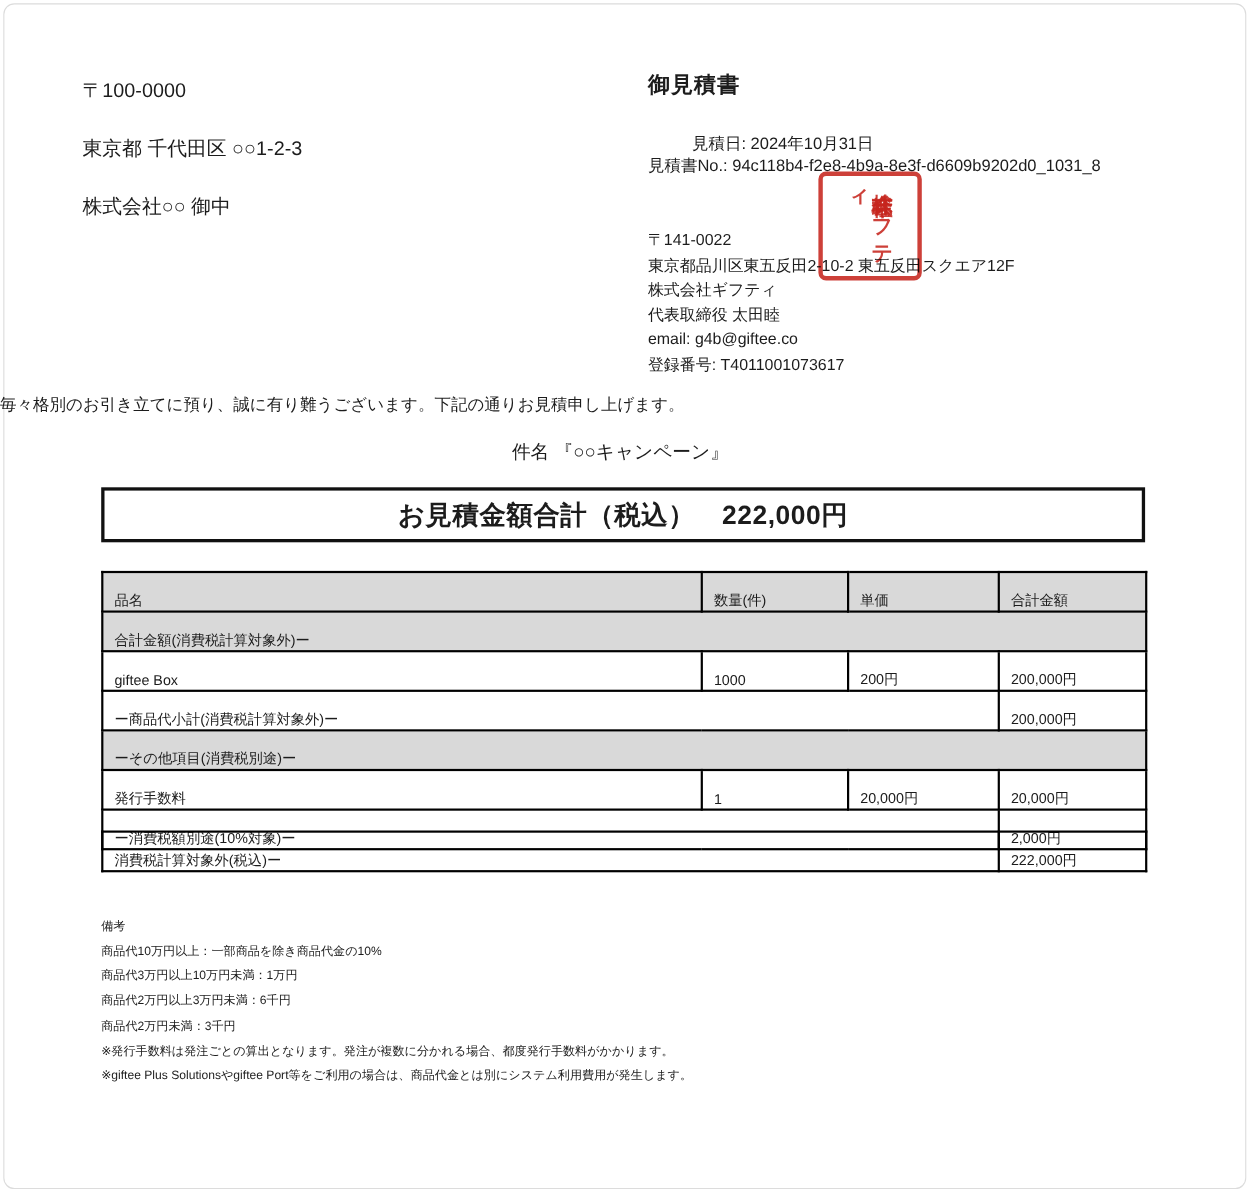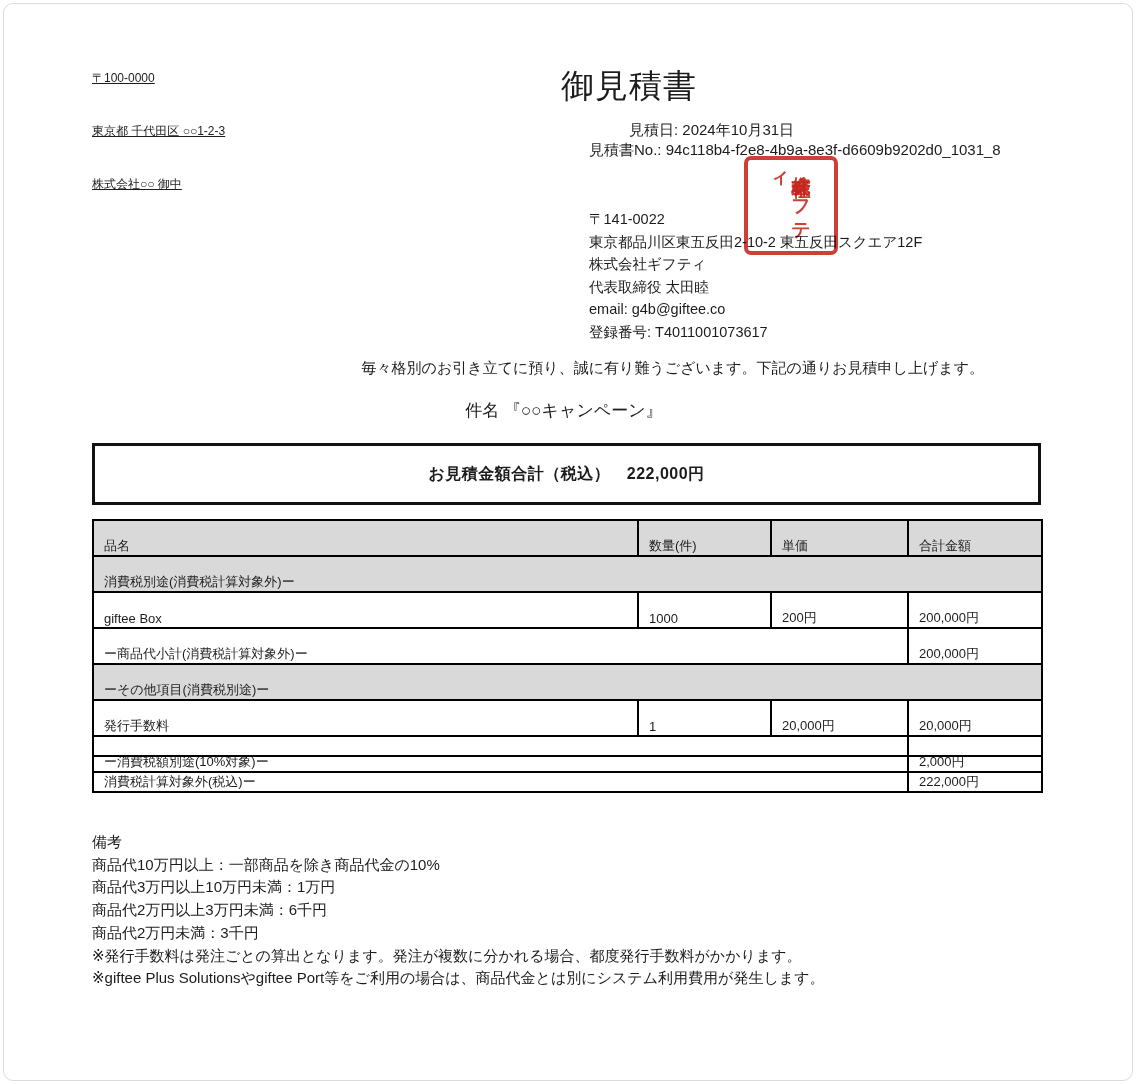--- a/index.html
+++ b/index.html
@@ -12,25 +12,25 @@
   }
   .sheet {
     position:absolute; inset:3px;
     background:#fff;
     border:1px solid #dcdcdc;
     border-radius:10px;
   }
   .abs { position:absolute; }
 
   
-  .recipient-line { left:92px; font-size:12px; color:#1c1c1c;text-decoration:underline; }
+  .recipient-line { left:75px; font-size:18px; color:#1c1c1c; }
   .r1 { top:70px; } .r2 { top:123px; } .r3 { top:176px; }
 
   
-  .doc-title { left:561px; top:64px; font-size:33px; font-weight:normal; letter-spacing:1px; }
+  .doc-title { left:589px; top:64px; font-size:20px; font-weight:bold; letter-spacing:1px; }
   .meta-line { left:589px; font-size:15px; }
   .m1 { top:121px;margin-left:40px; } .m2 { top:141px; }
   .issuer-block { left:589px; top:178px; font-size:14.5px; line-height:22.6px;margin-top:30px; }
 
   
   .seal {
     left:744px; top:156px; width:94px; height:99px;
     border:4px solid rgba(198,38,30,0.88);
     border-radius:7px;
     display:flex; justify-content:center; align-items:center;
@@ -38,47 +38,47 @@
     background:rgba(255,255,255,0);
   }
   .seal-inner {
     writing-mode:vertical-rl; text-orientation:upright;
     font-family:"Liberation Serif","DejaVu Serif",serif;
     font-weight:bold;
     color:rgba(198,38,30,0.88);
     font-size:19px; line-height:21px; letter-spacing:1px;
   }
 
-  .greeting { left:0; top:359px; width:984px; text-align:right; font-size:15px; }
+  .greeting { left:0; top:359px; width:984px; text-align:left; font-size:15px; }
   .subject  { left:0; top:399px; width:1128px; text-align:center; font-size:17px; }
 
   .total-box {
-    left:92px; top:443px; width:949px; height:62px;
+    left:92px; top:443px; width:949px; height:50px;
     border:3px solid #111;
     display:flex; align-items:center; justify-content:center;
-    font-size:16px; font-weight:bold; letter-spacing:0.5px;
+    font-size:24px; font-weight:bold; letter-spacing:0.5px;
   }
 
   table { border-collapse:collapse; table-layout:fixed; }
   .items-table { left:92px; top:519px; width:949px; }
   .grand-table { left:92px; top:755px; width:949px; }
   td, th {
     border:2px solid #000;
     height:31px;
     padding:16px 0 0 10px;
     font-size:13px;
     font-weight:normal;
     text-align:left;
     vertical-align:middle;
     overflow:hidden; white-space:nowrap;
   }
   .gray { background:#d9d9d9; }
   .grand-table td { height:33px; }
 
-  .notes { left:92px; top:831px; font-size:15px; line-height:22.7px; }
+  .notes { left:92px; top:831px; font-size:11px; line-height:22.7px; }
   .notes div { white-space:nowrap; }
 </style>
 </head>
 <body>
 
 <div class="sheet"></div>
 
 <div class="abs recipient-line r1">〒100-0000</div>
 <div class="abs recipient-line r2">東京都 千代田区 ○○1-2-3</div>
 <div class="abs recipient-line r3">株式会社○○ 御中</div>
@@ -115,21 +115,21 @@
       <col style="width:134px">
     </colgroup>
   <tbody>
       <tr>
     <th class="gray">品名</th>
     <th class="gray">数量(件)</th>
     <th class="gray">単価</th>
     <th class="gray">合計金額</th>
   </tr>
   <tr>
-    <td class="gray" colspan="4">消費税別途(消費税計算対象外)ー</td>
+    <td class="gray" colspan="4">合計金額(消費税計算対象外)ー</td>
   </tr>
   <tr>
     <td>giftee Box</td>
     <td>1000</td>
     <td>200円</td>
     <td>200,000円</td>
   </tr>
   <tr>
     <td colspan="3">ー商品代小計(消費税計算対象外)ー</td>
     <td>200,000円</td>

